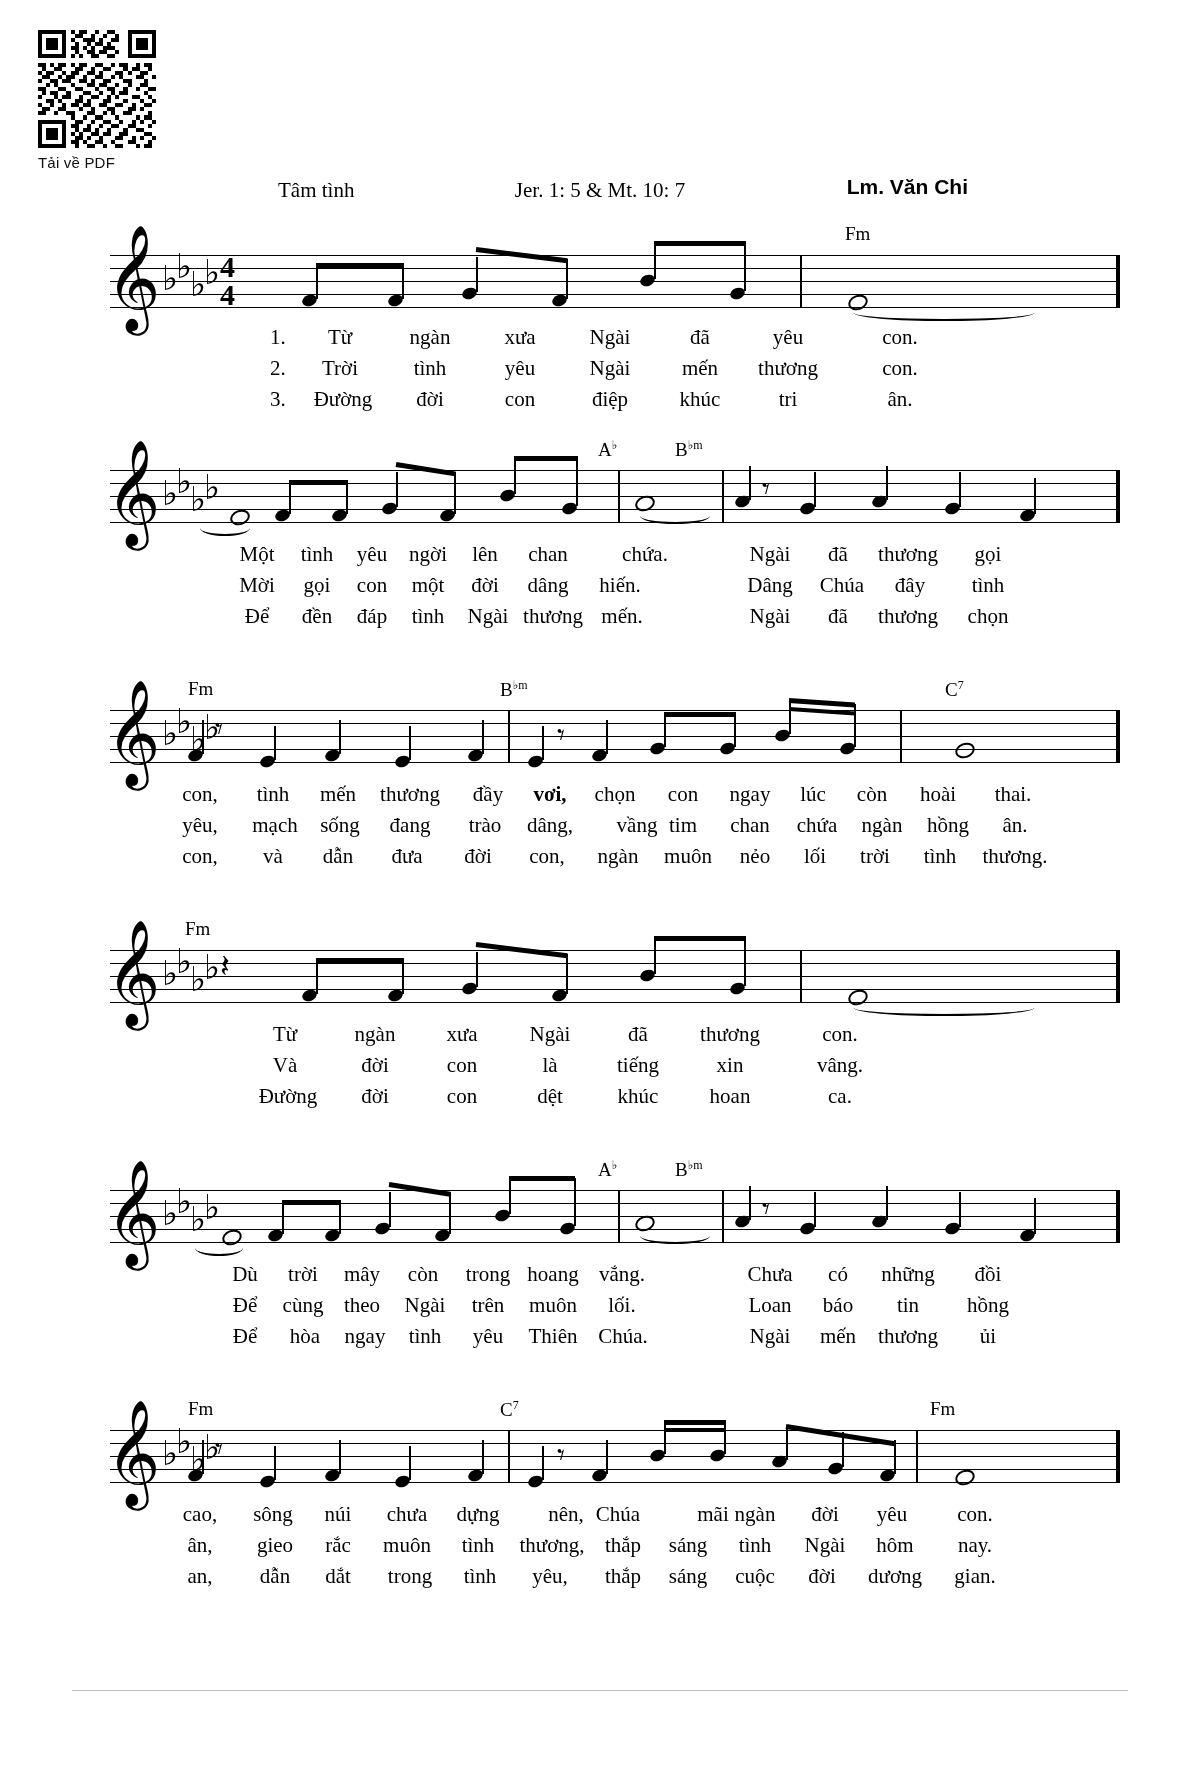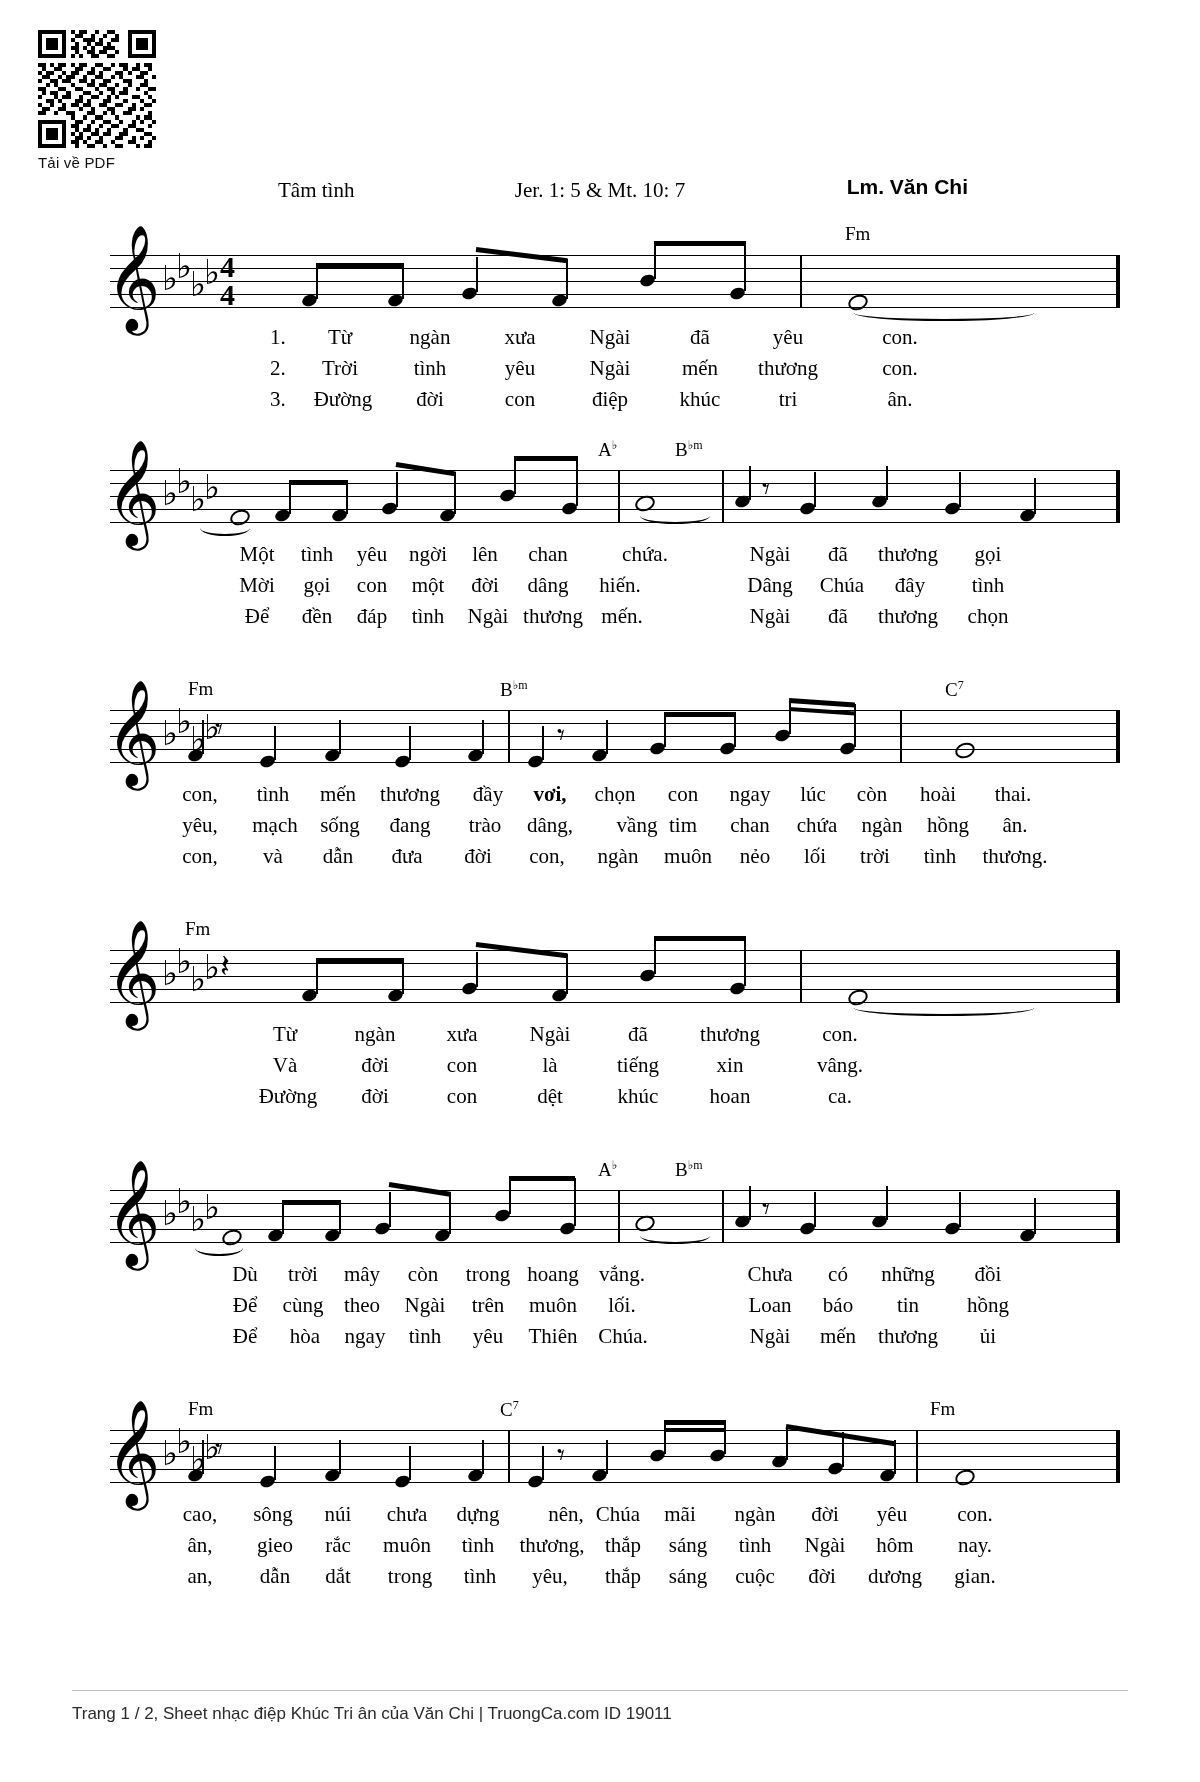--- a/index.html
+++ b/index.html
@@ -955,21 +955,21 @@
 
     <div class="lyrics" style="top:72px;">
       <div class="lyric-line">
         <span class="syl" style="left:90px;">cao,</span>
         <span class="syl" style="left:163px;">sông</span>
         <span class="syl" style="left:228px;">núi</span>
         <span class="syl" style="left:297px;">chưa</span>
         <span class="syl" style="left:368px;">dựng</span>
         <span class="syl" style="left:456px;">nên,</span>
         <span class="syl" style="left:508px;">Chúa</span>
-        <span class="syl" style="left:570px;">mãi</span>
+        <span class="syl" style="left:603px;">mãi</span>
         <span class="syl" style="left:645px;">ngàn</span>
         <span class="syl" style="left:715px;">đời</span>
         <span class="syl" style="left:782px;">yêu</span>
         <span class="syl" style="left:865px;">con.</span>
       </div>
       <div class="lyric-line">
         <span class="syl" style="left:90px;">ân,</span>
         <span class="syl" style="left:165px;">gieo</span>
         <span class="syl" style="left:228px;">rắc</span>
         <span class="syl" style="left:297px;">muôn</span>
@@ -993,15 +993,14 @@
         <span class="syl" style="left:578px;">sáng</span>
         <span class="syl" style="left:645px;">cuộc</span>
         <span class="syl" style="left:712px;">đời</span>
         <span class="syl" style="left:785px;">dương</span>
         <span class="syl" style="left:865px;">gian.</span>
       </div>
     </div>
   </div>
 
   <div class="footer-rule"></div>
-  <div class="footer-text">Trang 1 / 2, Sheet nhạc điệp Khúc Tri ân của Văn Chi  |  TruongCa.com ID 19011</div>
 
 </div>
 
 </body></html>

